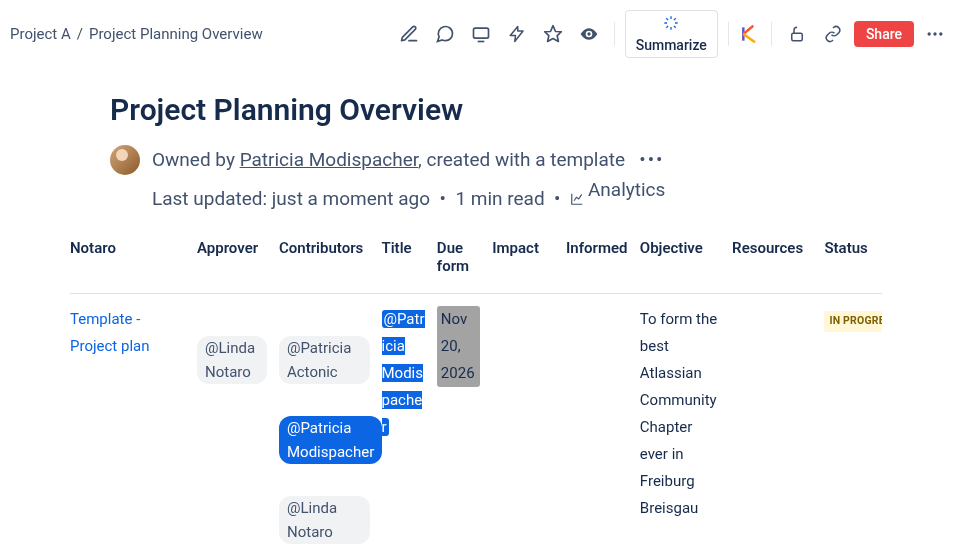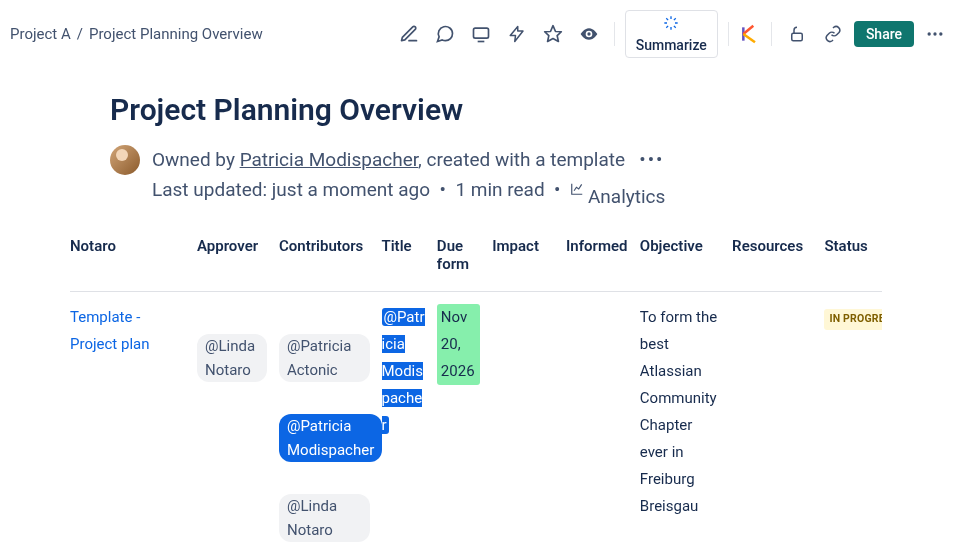--- a/index.html
+++ b/index.html
@@ -44,21 +44,21 @@
     border: 1px solid #DFE1E6;
     border-radius: 4px;
     padding: 4px 10px;
     font-size: 14px;
     font-weight: 500;
     color: #172B4D;
     cursor: pointer;
     flex-direction: column;
   }
   .share-btn {
-    background: #0f766e;
+    background: #ef4444;
     color: #fff;
     border-radius: 4px;
     padding: 5px 12px;
     font-size: 14px;
     font-weight: 500;
     cursor: pointer;
   }
   .karma-icon {
     width: 22px; height: 22px;
     display: inline-flex;
@@ -92,21 +92,21 @@
     content:"";
     position:absolute;
     left:6px; top:4px;
     width:12px; height:12px;
     border-radius:50%;
     background:#f3d6b8;
   }
   .meta-text { font-size: 19px; color: #42526E; line-height: 1.6; }
   .meta-text a { color: #42526E; text-decoration: underline; }
   .dots { letter-spacing: 2px; color:#42526E; }
-  .analytics { display:inline-flex; align-items:flex-start; gap:4px; }
+  .analytics { display:inline-flex; align-items:flex-end; gap:4px; }
 
   .dbtable {
     margin-top: 14px;
     width: 812px;
     border-collapse: collapse;
     font-size: 15px;
     table-layout: fixed;
   }
   .dbtable th {
     text-align: left;
@@ -141,21 +141,21 @@
   .driver-cell { word-break: break-word; }
   .driver-mention {
     background:#0C66E4;
     color:#fff;
     border-radius:3px;
     padding:0 2px;
     line-height:1.8;
   }
   .datebox {
     display:inline-block;
-    background:#86efac;
+    background:#a3a3a3;
     border-radius:3px;
     padding:0 4px;
   }
   .lozenge {
     display:inline-block;
     font-size: 10.5px;
     font-weight: 700;
     letter-spacing: 0.2px;
     padding: 1px 5px;
     border-radius: 3px;

